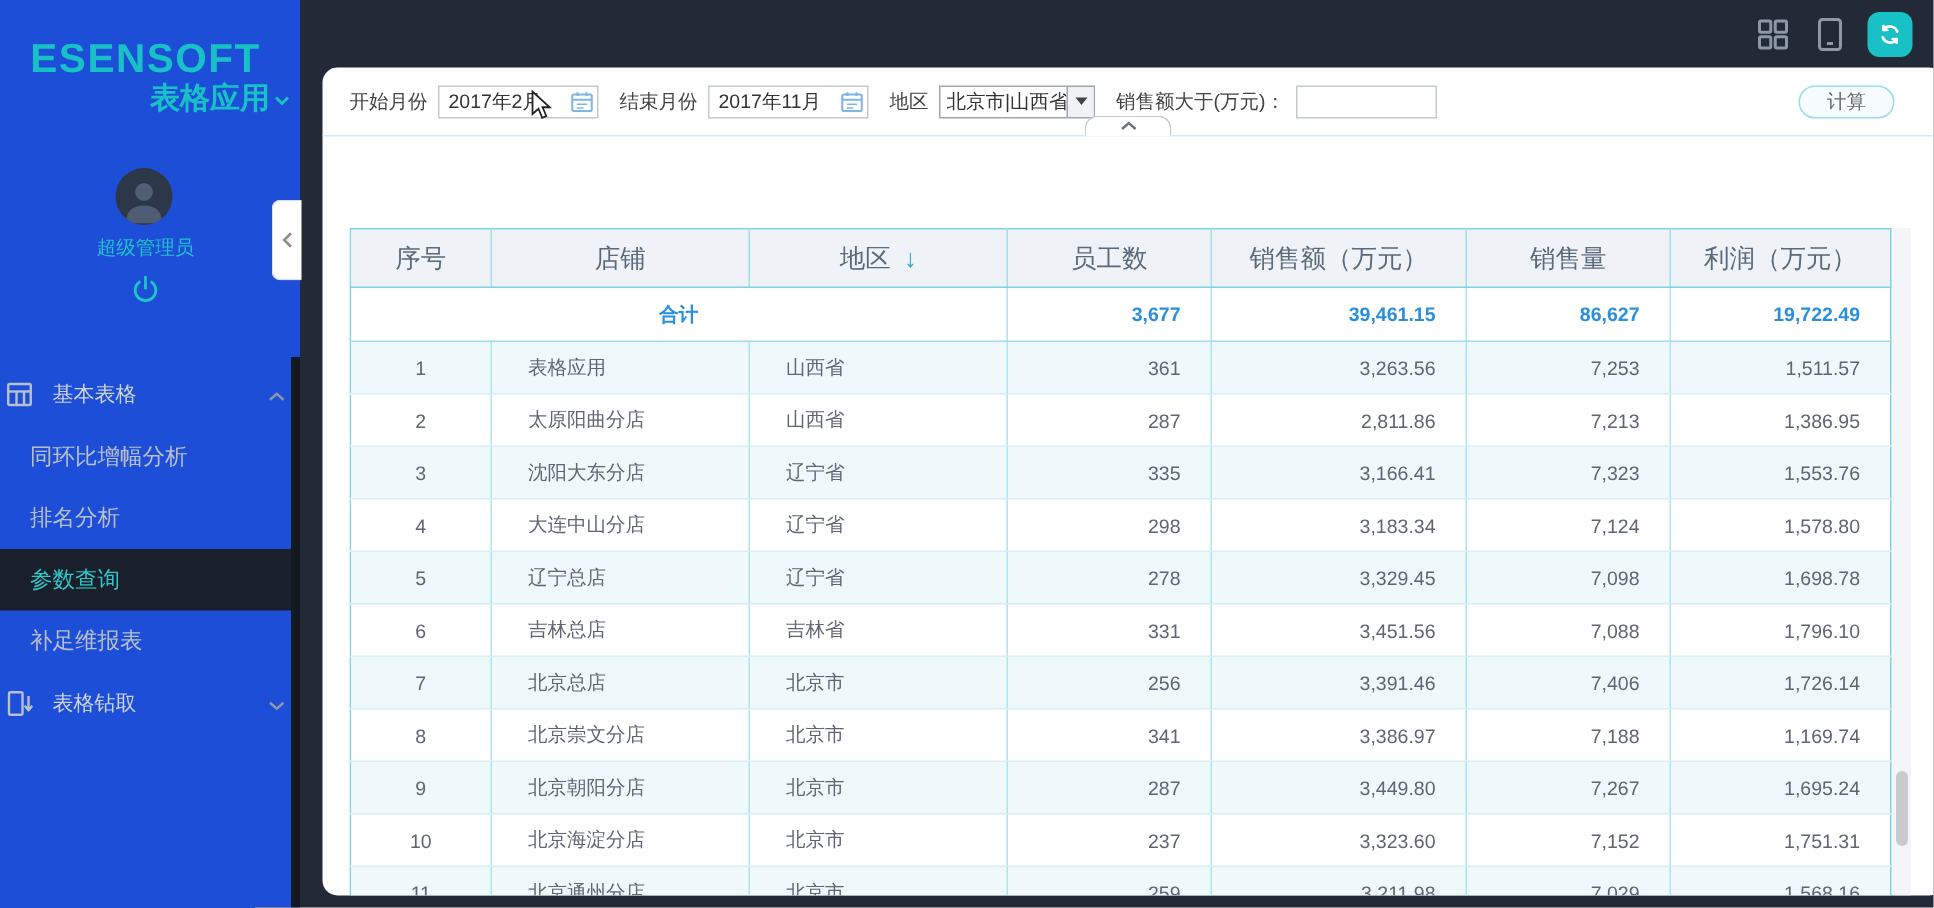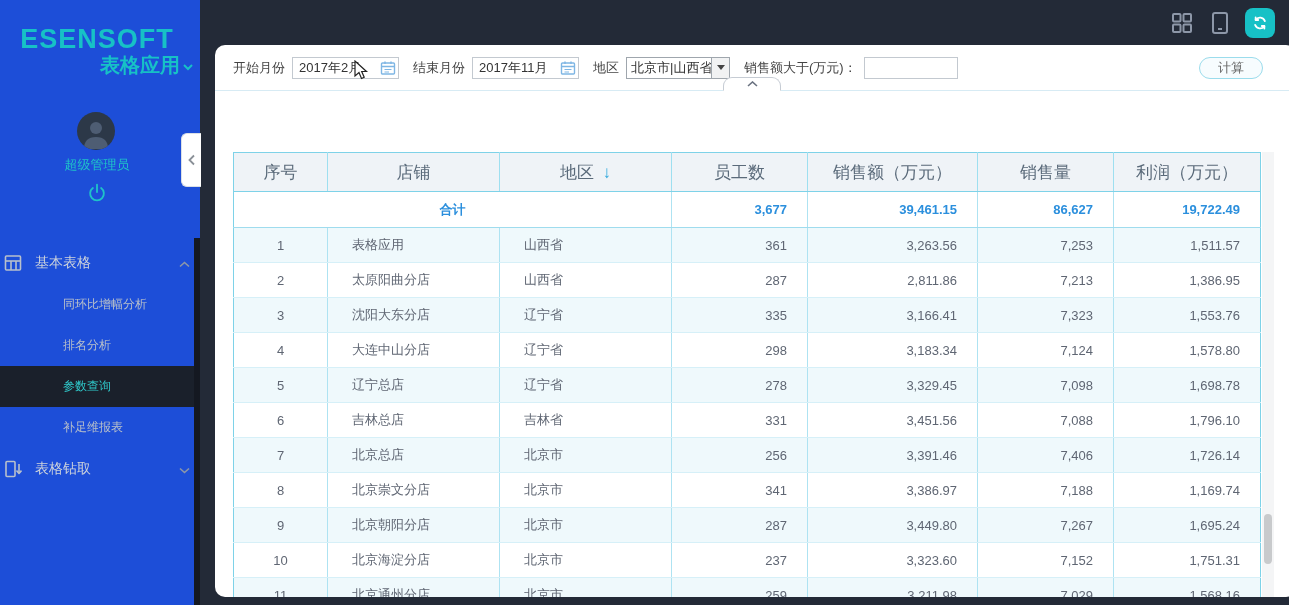--- a/index.html
+++ b/index.html
@@ -17,21 +17,21 @@
   .logo-sub svg { vertical-align:middle; margin-left:2px; }
   .avatar { position:absolute; top:112px; left:77px; width:38px; height:38px; border-radius:50%; background:#2c3848; overflow:hidden; }
   .avatar svg { display:block; margin:5px auto 0; }
   .user-name { position:absolute; top:156px; width:194px; text-align:center; color:#1fc3c8; font-size:13px; }
   .power { position:absolute; top:182px; left:86px; width:22px; height:22px; cursor:pointer; }
 
   .menu { position:absolute; top:242px; left:0; width:194px; }
   .menu-section { height:42px; display:flex; align-items:center; padding:0 4px; color:#cdd3db; font-size:14px; cursor:pointer; }
   .menu-section .micon { width:18px; height:18px; margin-right:13px; }
   .menu-section .mlabel { flex:1; }
-  .menu-item { height:41px; line-height:41px; padding-left:63px; color:#b9c0c9; font-size:12px; cursor:pointer; }
+  .menu-item { height:41px; line-height:41px; padding-left:20px; color:#b9c0c9; font-size:15px; cursor:pointer; }
   .menu-item.active { background:#1a202b; color:#2fc7c9; }
   .sidebar-strip { position:absolute; left:194px; top:238px; width:6px; height:367px; background:#141821; }
 
   .collapse-tab { position:absolute; left:181px; top:133px; width:20px; height:54px; background:#ffffff; border:1px solid #dbe0e6; border-right:none; border-radius:6px 0 0 6px; z-index:6; display:flex; align-items:center; justify-content:center; cursor:pointer; }
 
   
   .card { position:absolute; left:215px; top:45px; width:1081px; height:552px; background:#ffffff; border-radius:10px; z-index:4; overflow:hidden; }
 
   .filterbar { position:relative; display:flex; align-items:center; height:46px; padding:0 18px; border-bottom:1px solid #d7ebf4; }
   .flabel { font-size:13px; color:#444; margin-right:7px; white-space:nowrap; }

